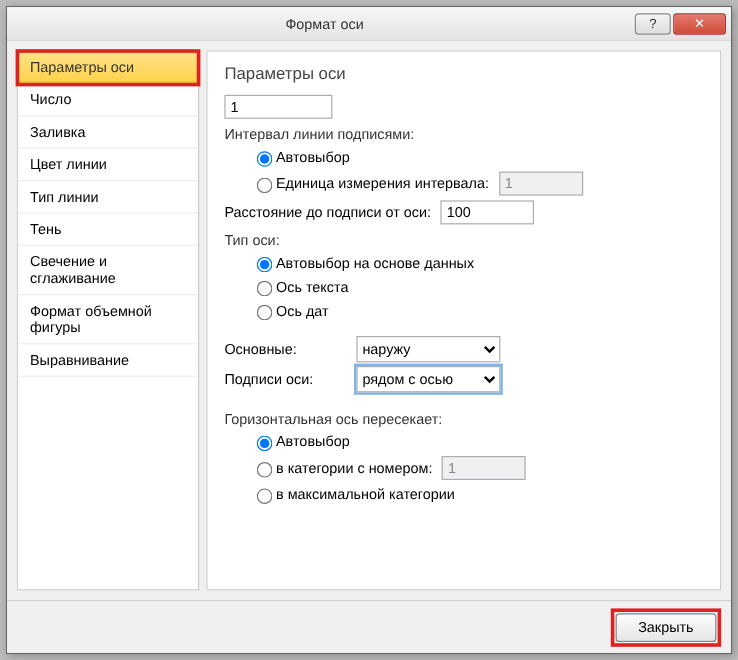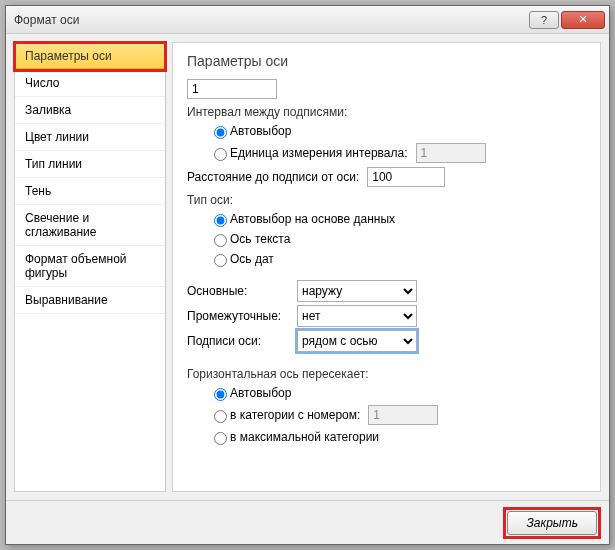--- a/index.html
+++ b/index.html
@@ -22,21 +22,21 @@
   }
   .titlebar {
     height: 28px;
     background: linear-gradient(#f7f7f7, #e4e4e4);
     border-bottom: 1px solid #ccc;
     display: flex;
     align-items: center;
     padding: 0 4px 0 8px;
     color: #333;
   }
-  .titlebar-title { flex: 1; }
+  .titlebar-title { flex: 1; text-align: center; }
   .titlebar-btn {
     width: 30px; height: 18px;
     margin-left: 2px;
     border: 1px solid #8a8a8a;
     border-radius: 3px;
     display: flex; align-items: center; justify-content: center;
     background: linear-gradient(#f4f4f4,#ddd);
     font-size: 11px;
   }
   .titlebar-btn.close {
@@ -128,21 +128,20 @@
     align-items: center;
     justify-content: flex-end;
     padding: 0 12px;
   }
   button.close-btn {
     padding: 4px 18px;
     font-size: 12px;
     border: 1px solid #888;
     border-radius: 3px;
     background: linear-gradient(#fdfdfd,#e6e6e6);
-    font-style: italic;
   }
   .btn-highlight { outline: 3px solid #d22; outline-offset: 1px; }
   .section-label { margin: 6px 0 2px 0; color: #333; }
   .grid2 { display: flex; align-items: center; margin: 3px 0; }
   .grid2 .col1 { width: 110px; }
 </style>
 </head>
 <body>
 
 <div class="window">
@@ -169,21 +168,21 @@
       <div class="sidebar-item"><span>Выравнивание</span></div>
     </div>
 
     <div class="content">
       <h2>Параметры оси</h2>
 
       <div class="row">
         <input type="text" style="width: 90px;" value="1">
       </div>
 
-      <div class="section-label">Интервал между подписями:</div>
+      <div class="section-label">Интервал линии подписями:</div>
       <div class="row indent">
         <input type="radio" name="intlbl" checked="" style="">
         <label>Автовыбор</label>
       </div>
       <div class="row indent">
         <input type="radio" name="intlbl" style="">
         <label class="lbl">Единица измерения интервала:</label>
         <input type="text" disabled="" style="width: 70px;" value="1">
       </div>
 
@@ -206,26 +205,20 @@
         <input type="radio" name="axtype" style="">
         <label>Ось дат</label>
       </div>
 
       <div style="height:6px"></div>
 
       <div class="grid2">
         <span class="col1">Основные:</span>
         <select style="width:120px">
           <option>наружу</option>
-        </select>
-      </div>
-      <div class="grid2">
-        <span class="col1">Промежуточные:</span>
-        <select style="width:120px">
-          <option>нет</option>
         </select>
       </div>
       <div class="grid2">
         <span class="col1">Подписи оси:</span>
         <select class="sel-highlight" style="width:120px">
           <option>рядом с осью</option>
         </select>
       </div>
 
       <div style="height:6px"></div>

